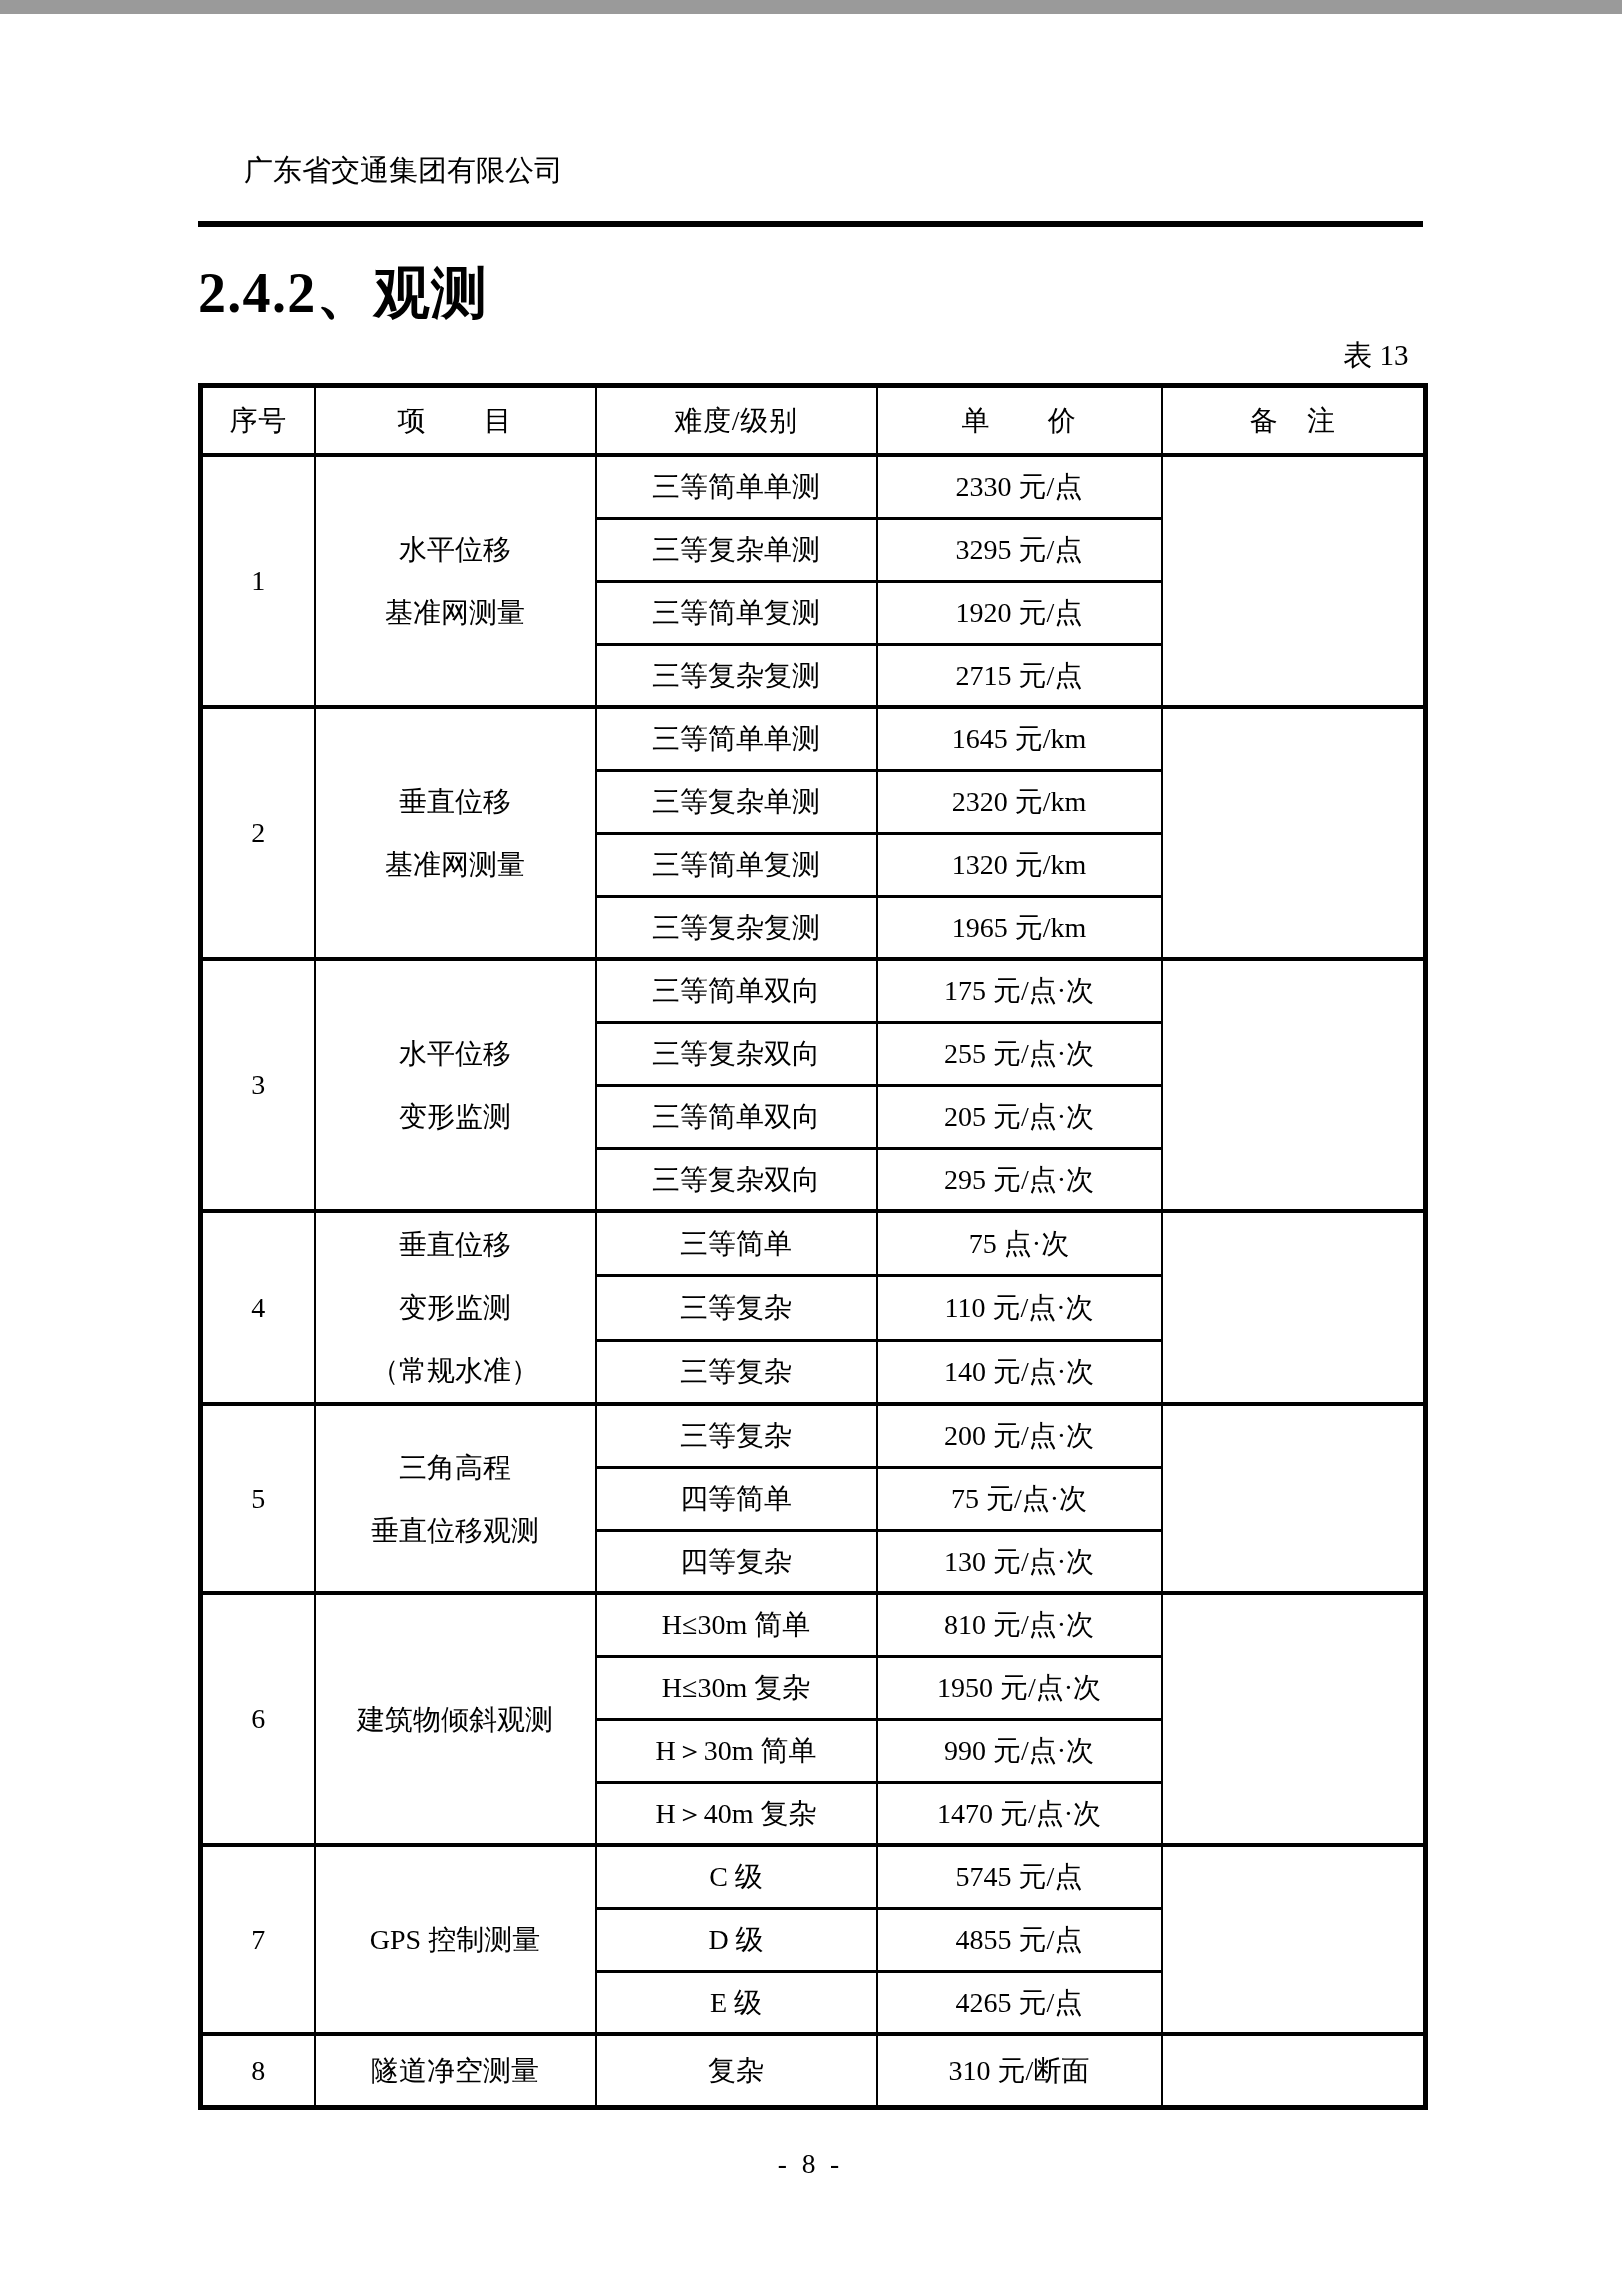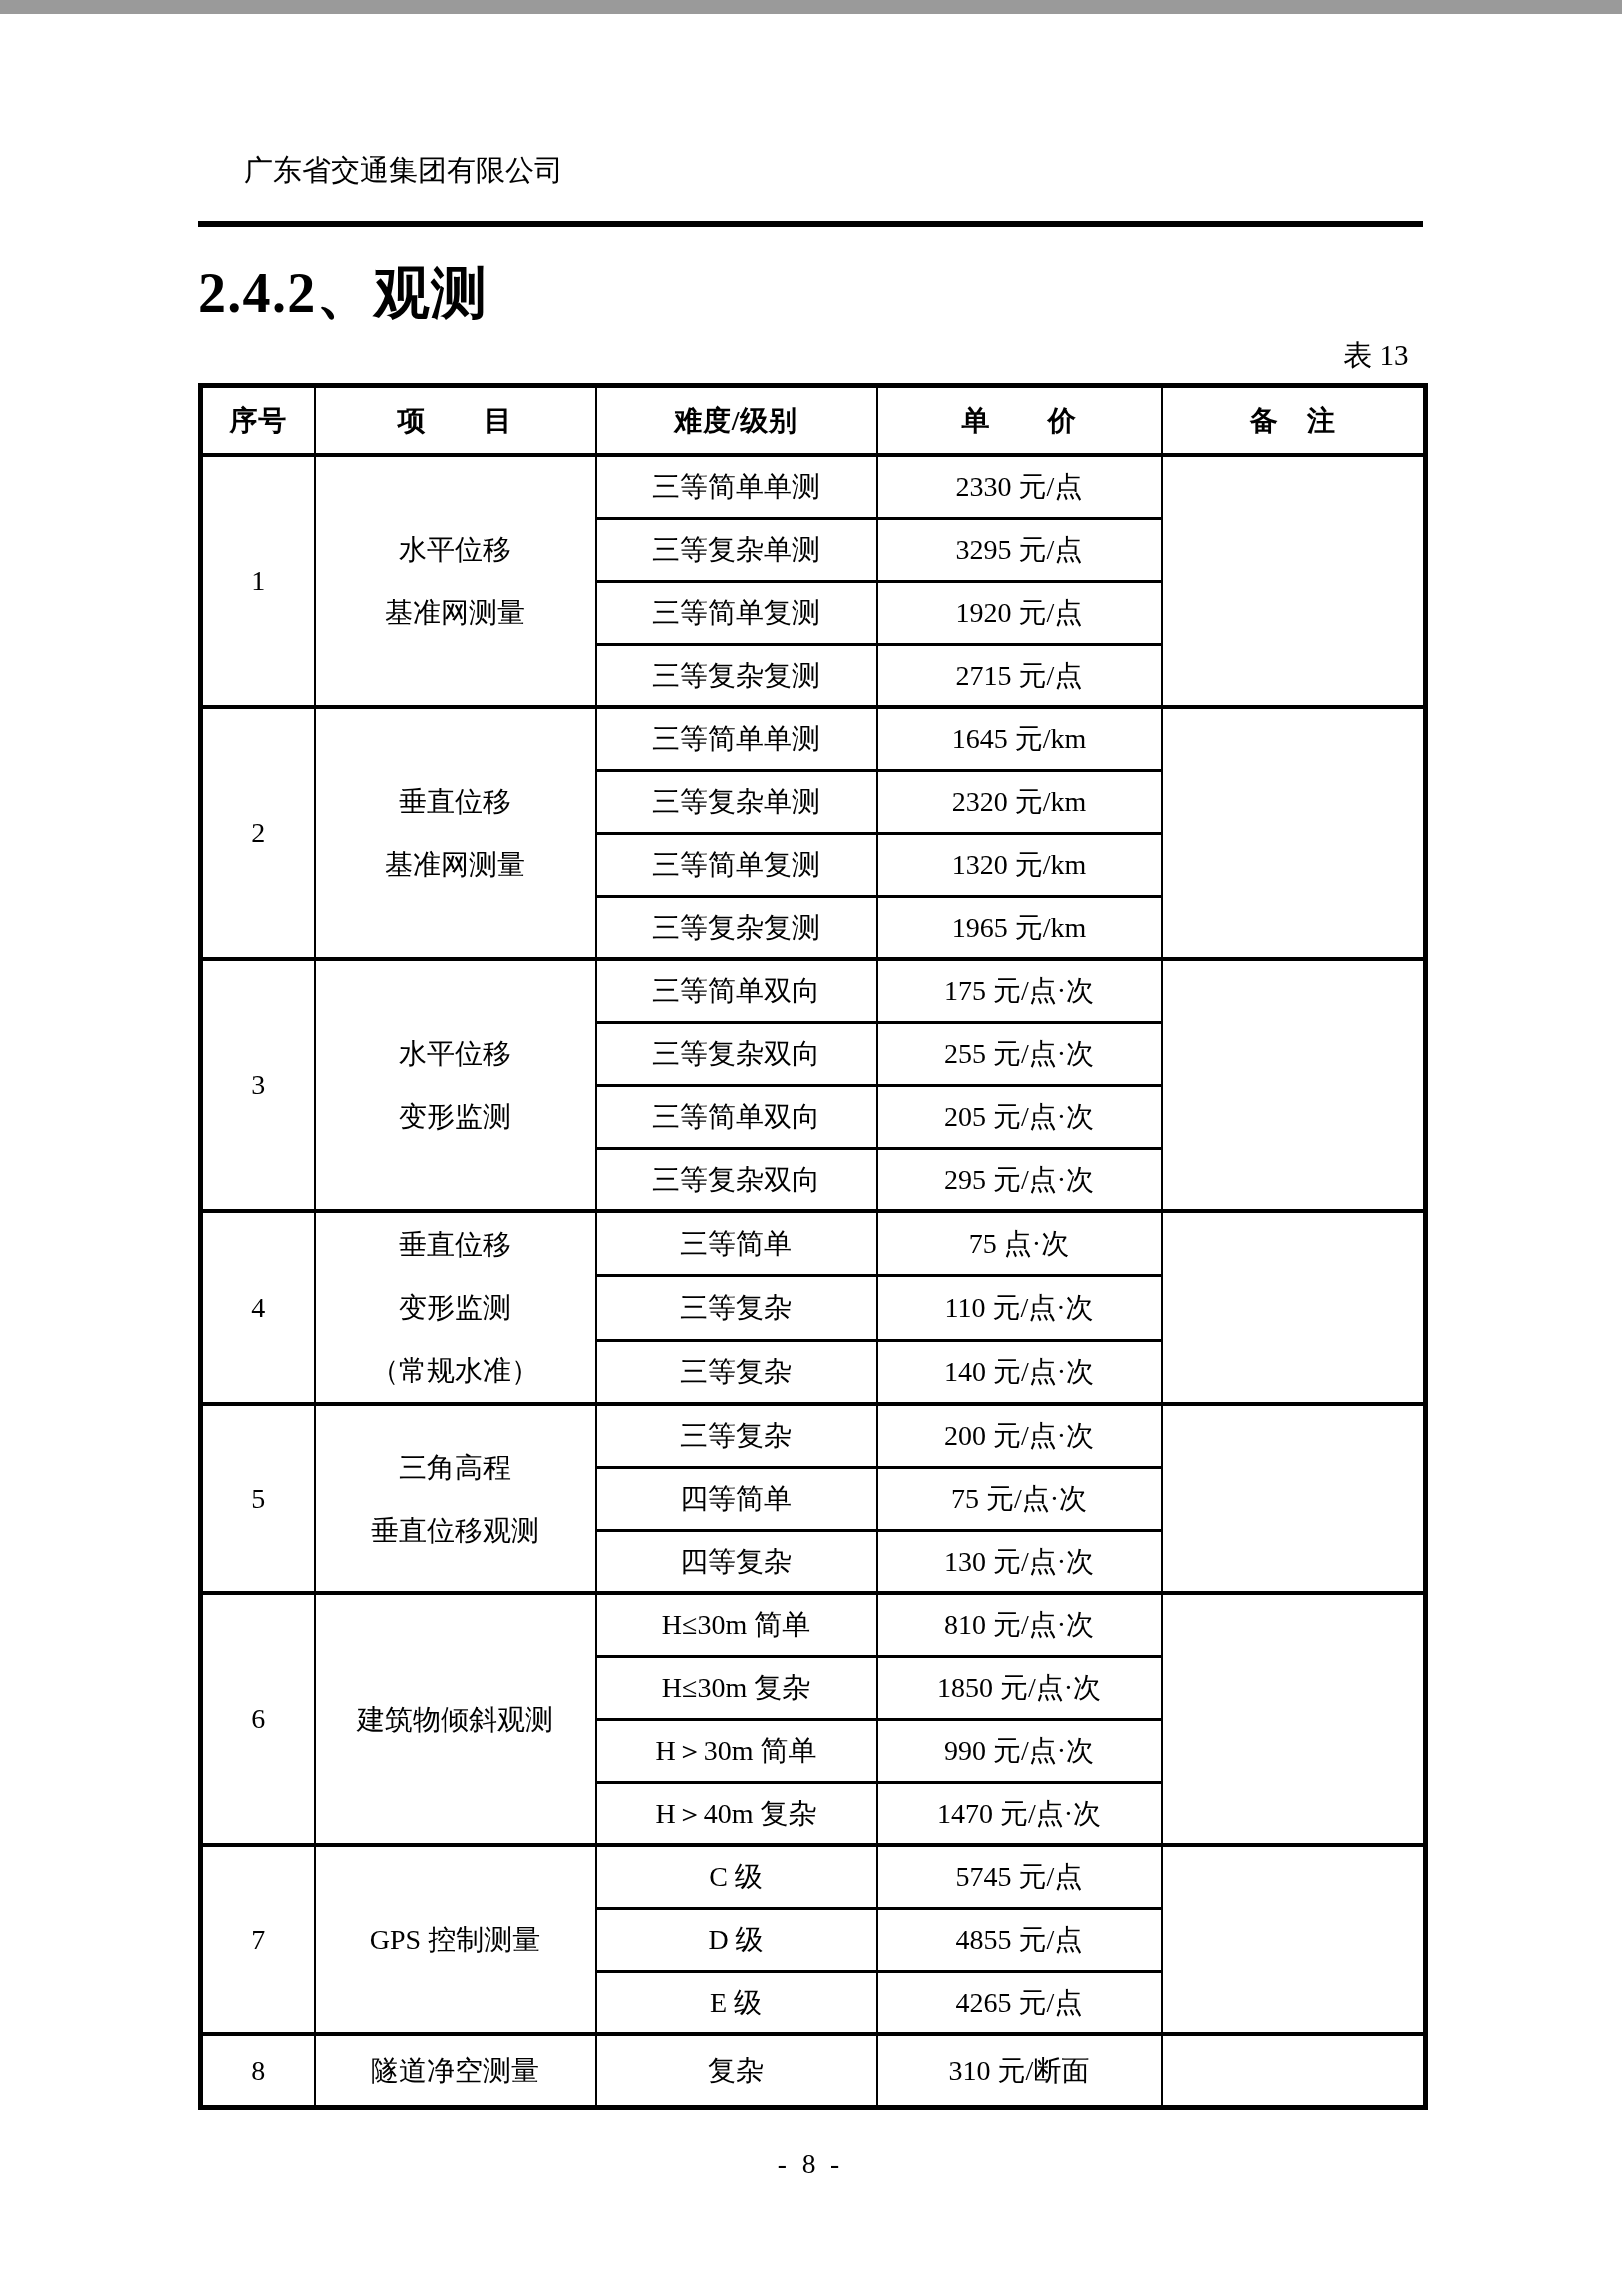--- a/index.html
+++ b/index.html
@@ -66,21 +66,21 @@
     text-align: center;
     vertical-align: middle;
     padding: 0;
     overflow: hidden;
   }
   .fee-table thead tr {
     border-bottom: 4.6px solid #000;
   }
   .fee-table thead th {
     height: 65px;
-    font-weight: bold;
+    font-weight: normal;
     letter-spacing: 0.7px;
   }
   .fee-table tbody tr { height: 63px; }
   .fee-table tbody tr.single { height: 73px; }
   .fee-table tbody tr.group-end { border-bottom: 4.6px solid #000; }
   .fee-table td.level-cell, .fee-table td.price-cell {
     border-bottom: 3.9px solid #000;
   }
   .fee-table tr.group-end td.level-cell,
   .fee-table tr.group-end td.price-cell {
@@ -238,21 +238,21 @@
             <td class="seq-cell" rowspan="4">6</td>
             <td class="item-cell" rowspan="4">
               <div class="item-line">建筑物倾斜观测</div>
             </td>
             <td class="level-cell">H≤30m 简单</td>
             <td class="price-cell">810 元/点·次</td>
             <td class="remark-cell" rowspan="4"></td>
           </tr>
           <tr class="">
             <td class="level-cell">H≤30m 复杂</td>
-            <td class="price-cell">1850 元/点·次</td>
+            <td class="price-cell">1950 元/点·次</td>
           </tr>
           <tr class="">
             <td class="level-cell">H＞30m 简单</td>
             <td class="price-cell">990 元/点·次</td>
           </tr>
           <tr class="group-end">
             <td class="level-cell">H＞40m 复杂</td>
             <td class="price-cell">1470 元/点·次</td>
           </tr>
           <tr class="">

